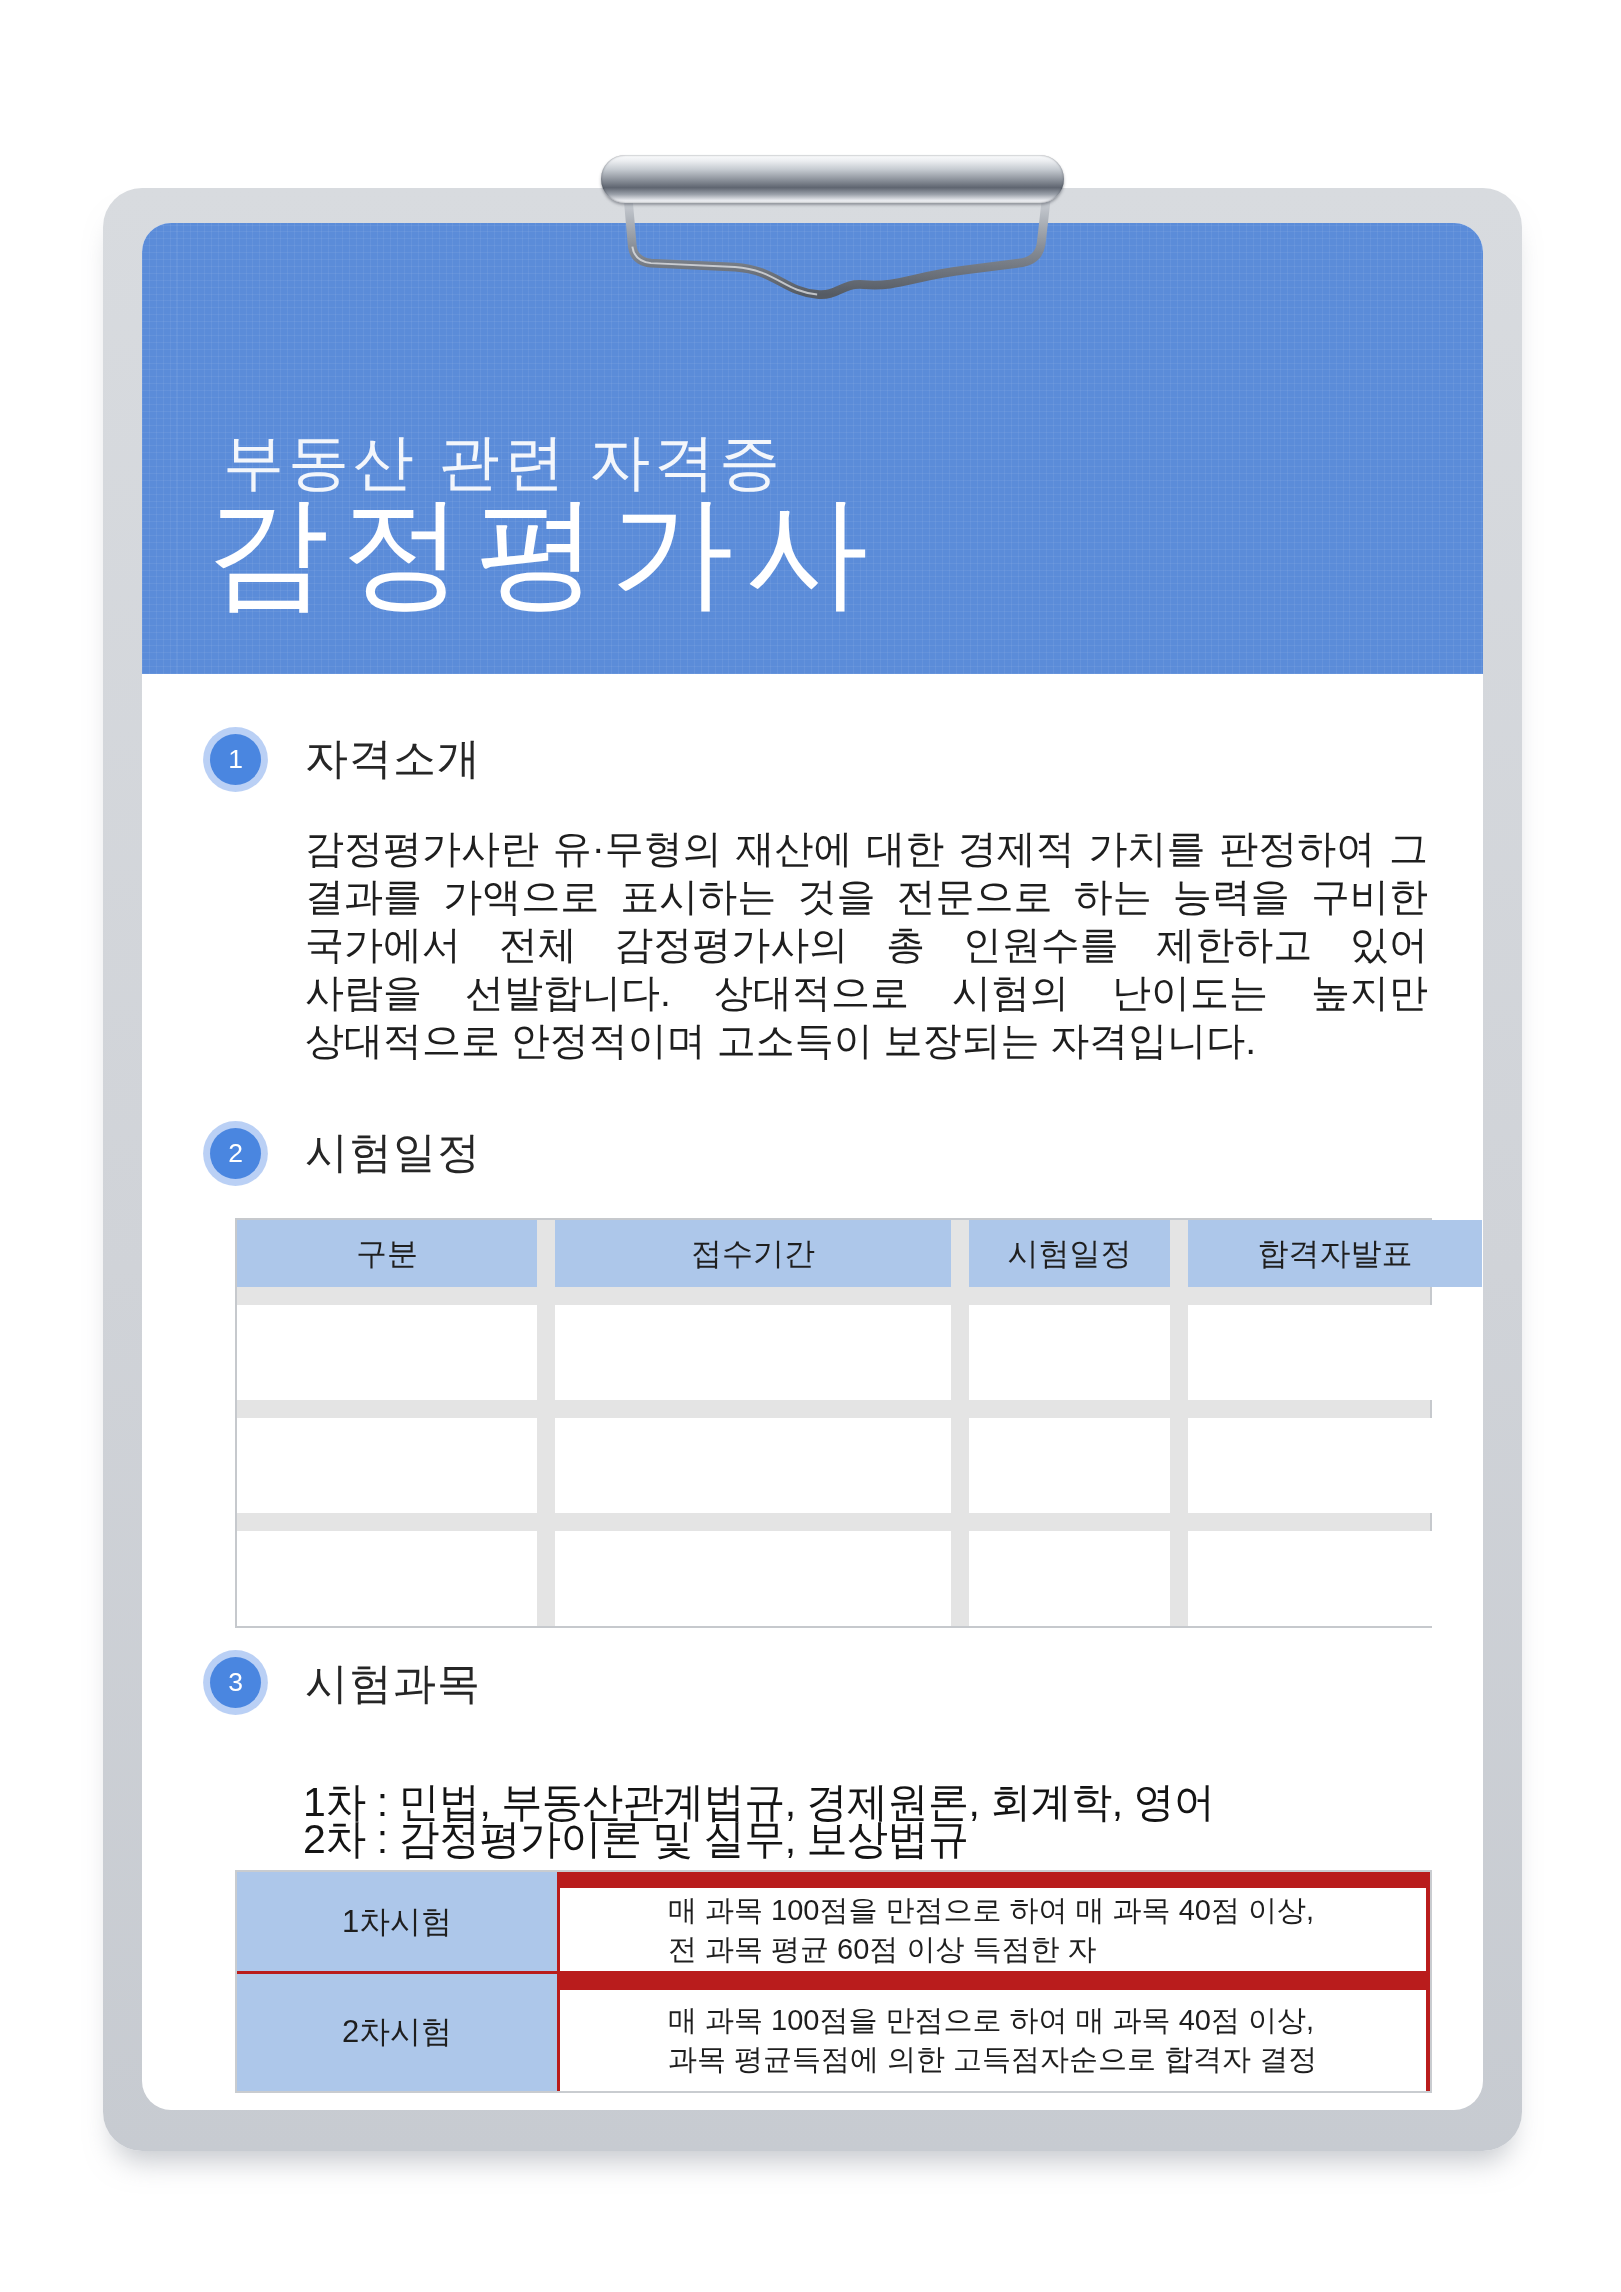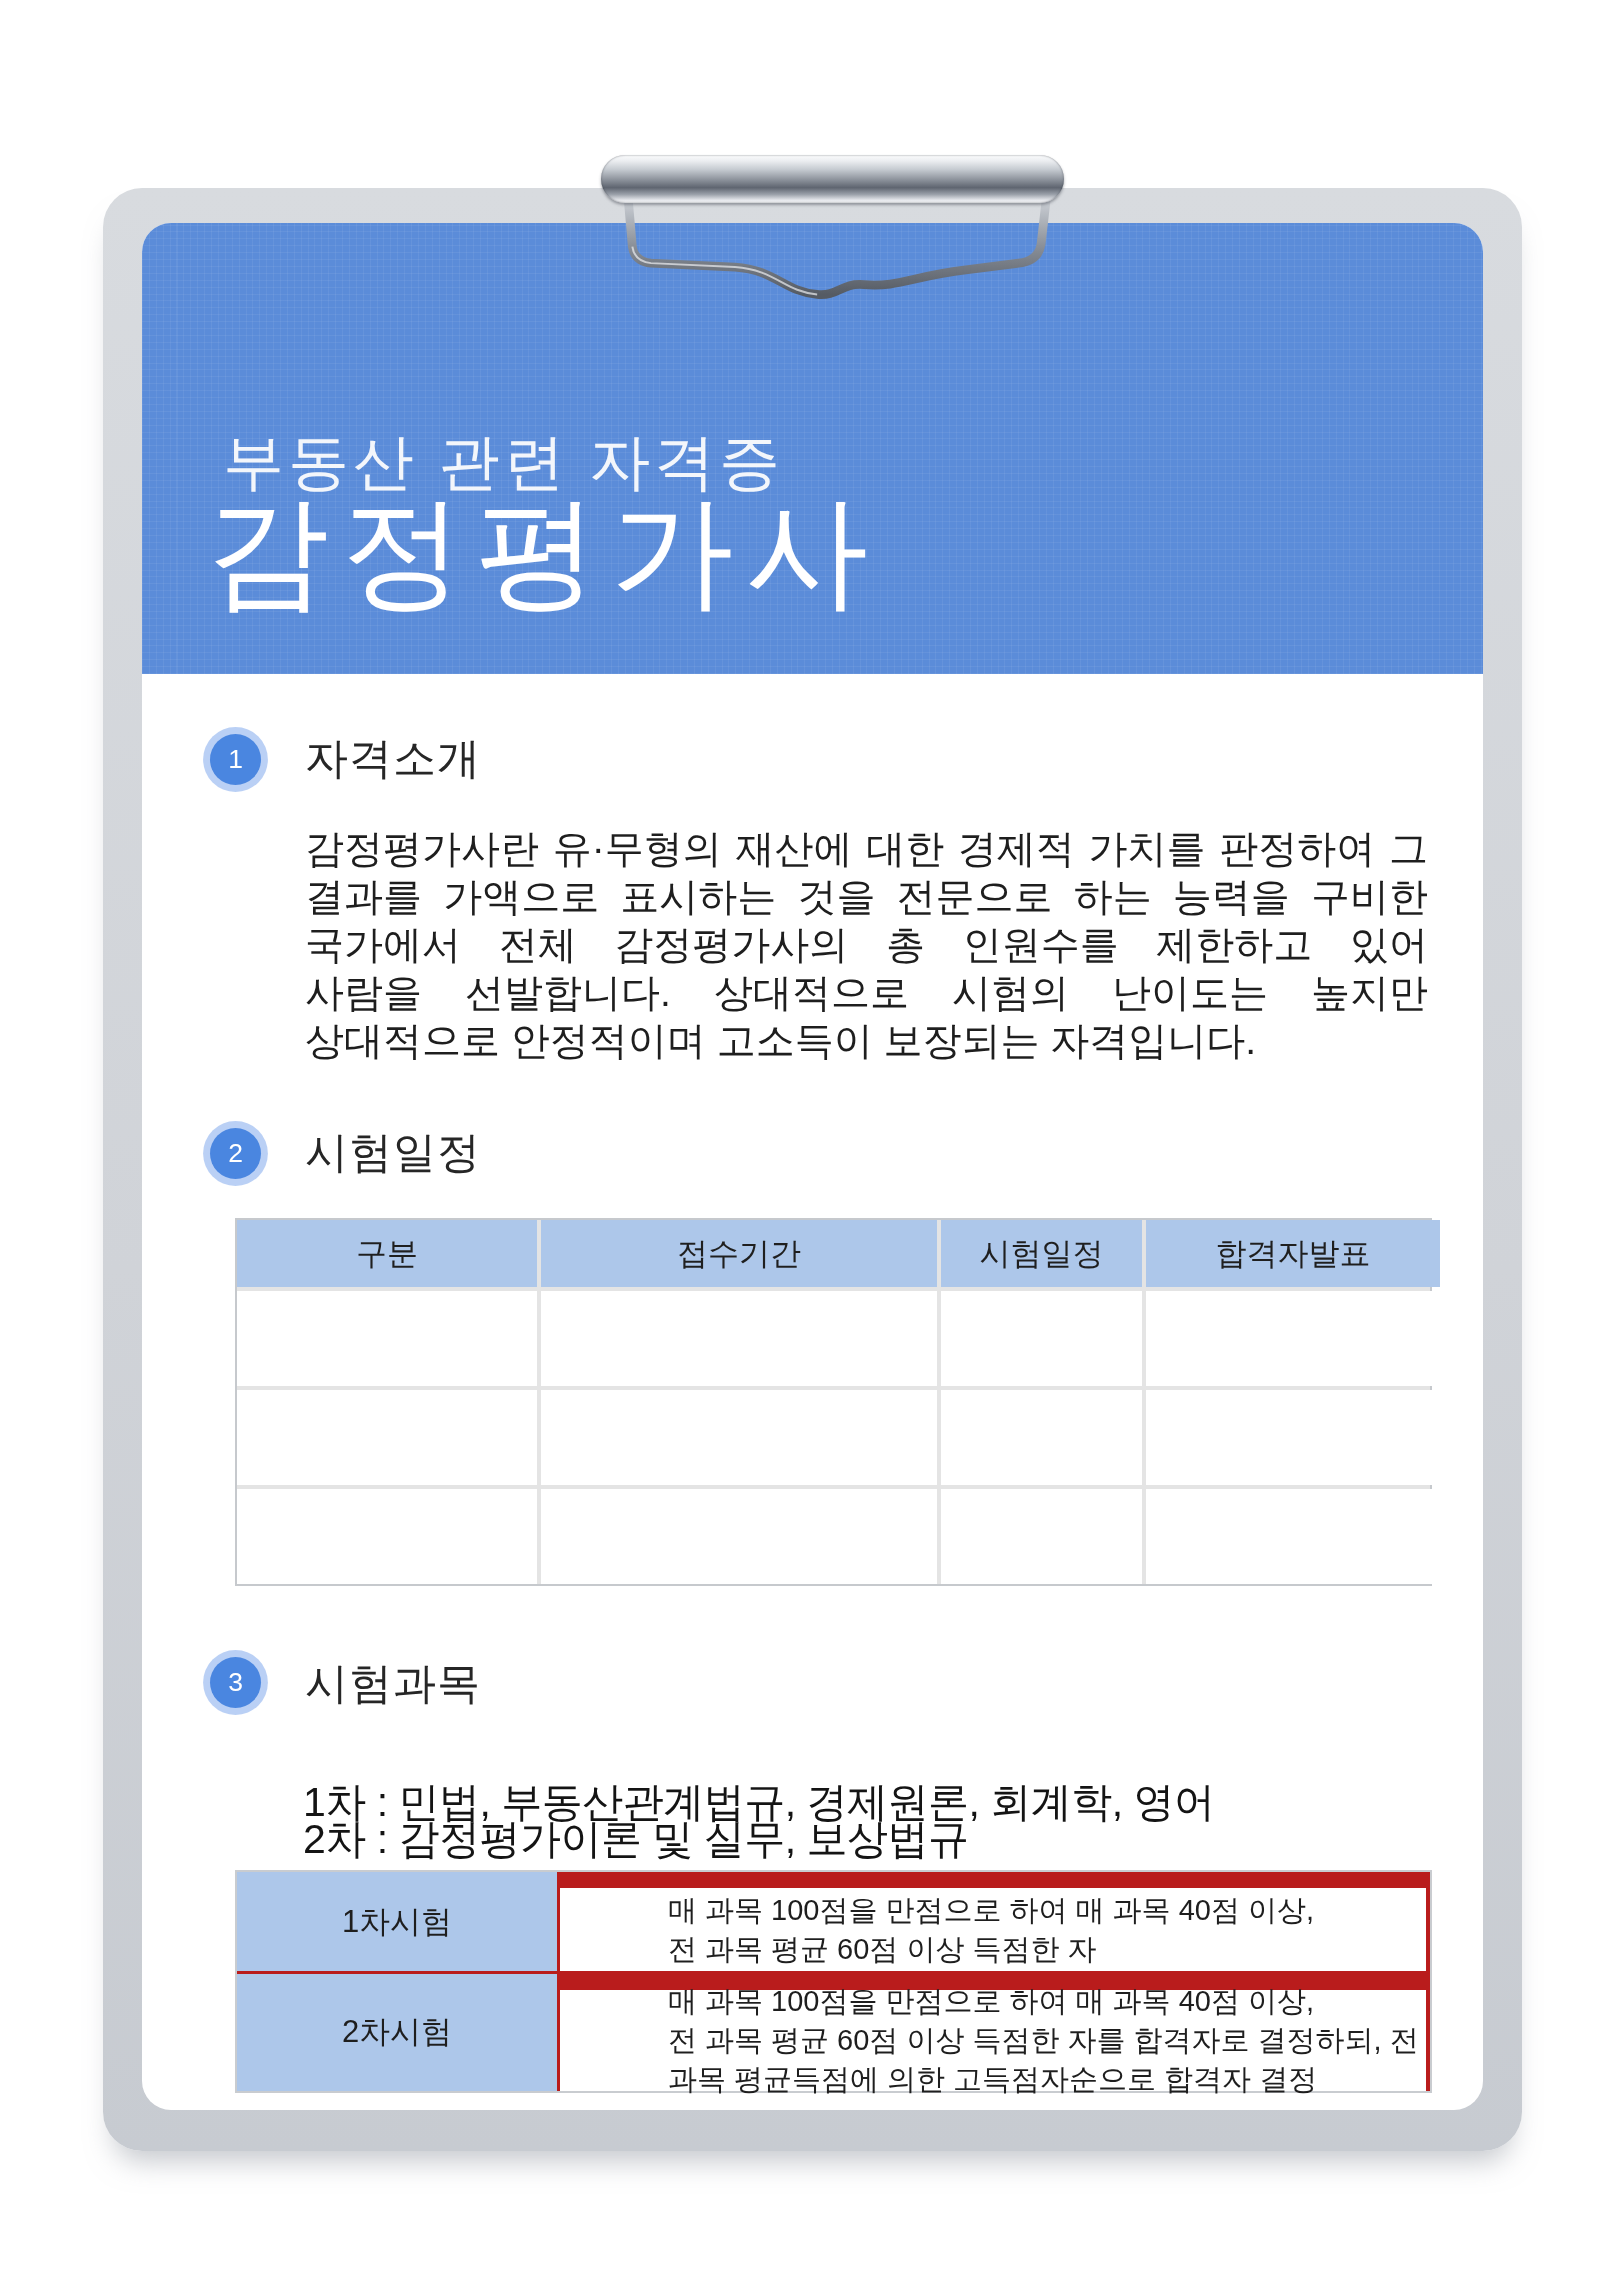--- a/index.html
+++ b/index.html
@@ -36,21 +36,21 @@
          box-shadow:0 0 0 6.9px rgba(130,170,236,.55);}
   .h-sec{font-size:43px;color:#262626;line-height:51px;letter-spacing:1px;}
 
   
   .para{left:305px;top:825px;width:1123px;color:#1e1e1e;font-size:39px;line-height:48px;}
   .para .jl{text-align:justify;text-align-last:justify;}
   .para .ll{text-align:left;}
 
   
   .tbl1{left:235px;top:1218px;width:1193px;border:2px solid #c6c9cd;
-        background:#e4e4e4;display:grid;gap:4px;
+        background:#e4e4e4;display:grid;gap:18px;
         grid-template-columns:300px 396px 201px 294px;
         grid-template-rows:67px 95px 95px 95px;}
   .tbl1 .hc{background:#adc7ea;display:flex;align-items:center;justify-content:center;
             font-size:31px;color:#1f1f1f;}
   .tbl1 .bc{background:#ffffff;}
 
   
   .subj{left:303px;color:#141414;font-size:41px;line-height:49px;letter-spacing:-0.5px;}
 
   
@@ -137,17 +137,16 @@
 
 <div class="abs tbl2">
   <div class="lc">1차시험</div>
   <div class="dc">
     <div>매 과목 100점을 만점으로 하여 매 과목 40점 이상,</div>
     <div>전 과목 평균 60점 이상 득점한 자</div>
   </div>
   <div class="lc">2차시험</div>
   <div class="dc">
     <div>매 과목 100점을 만점으로 하여 매 과목 40점 이상,</div>
-    <div>전 과목 평균 60점 이상 득점한 자를 합격자로 결정하되, 전</div>
     <div>과목 평균득점에 의한 고득점자순으로 합격자 결정</div>
   </div>
 </div>
 
 
 </body></html>

